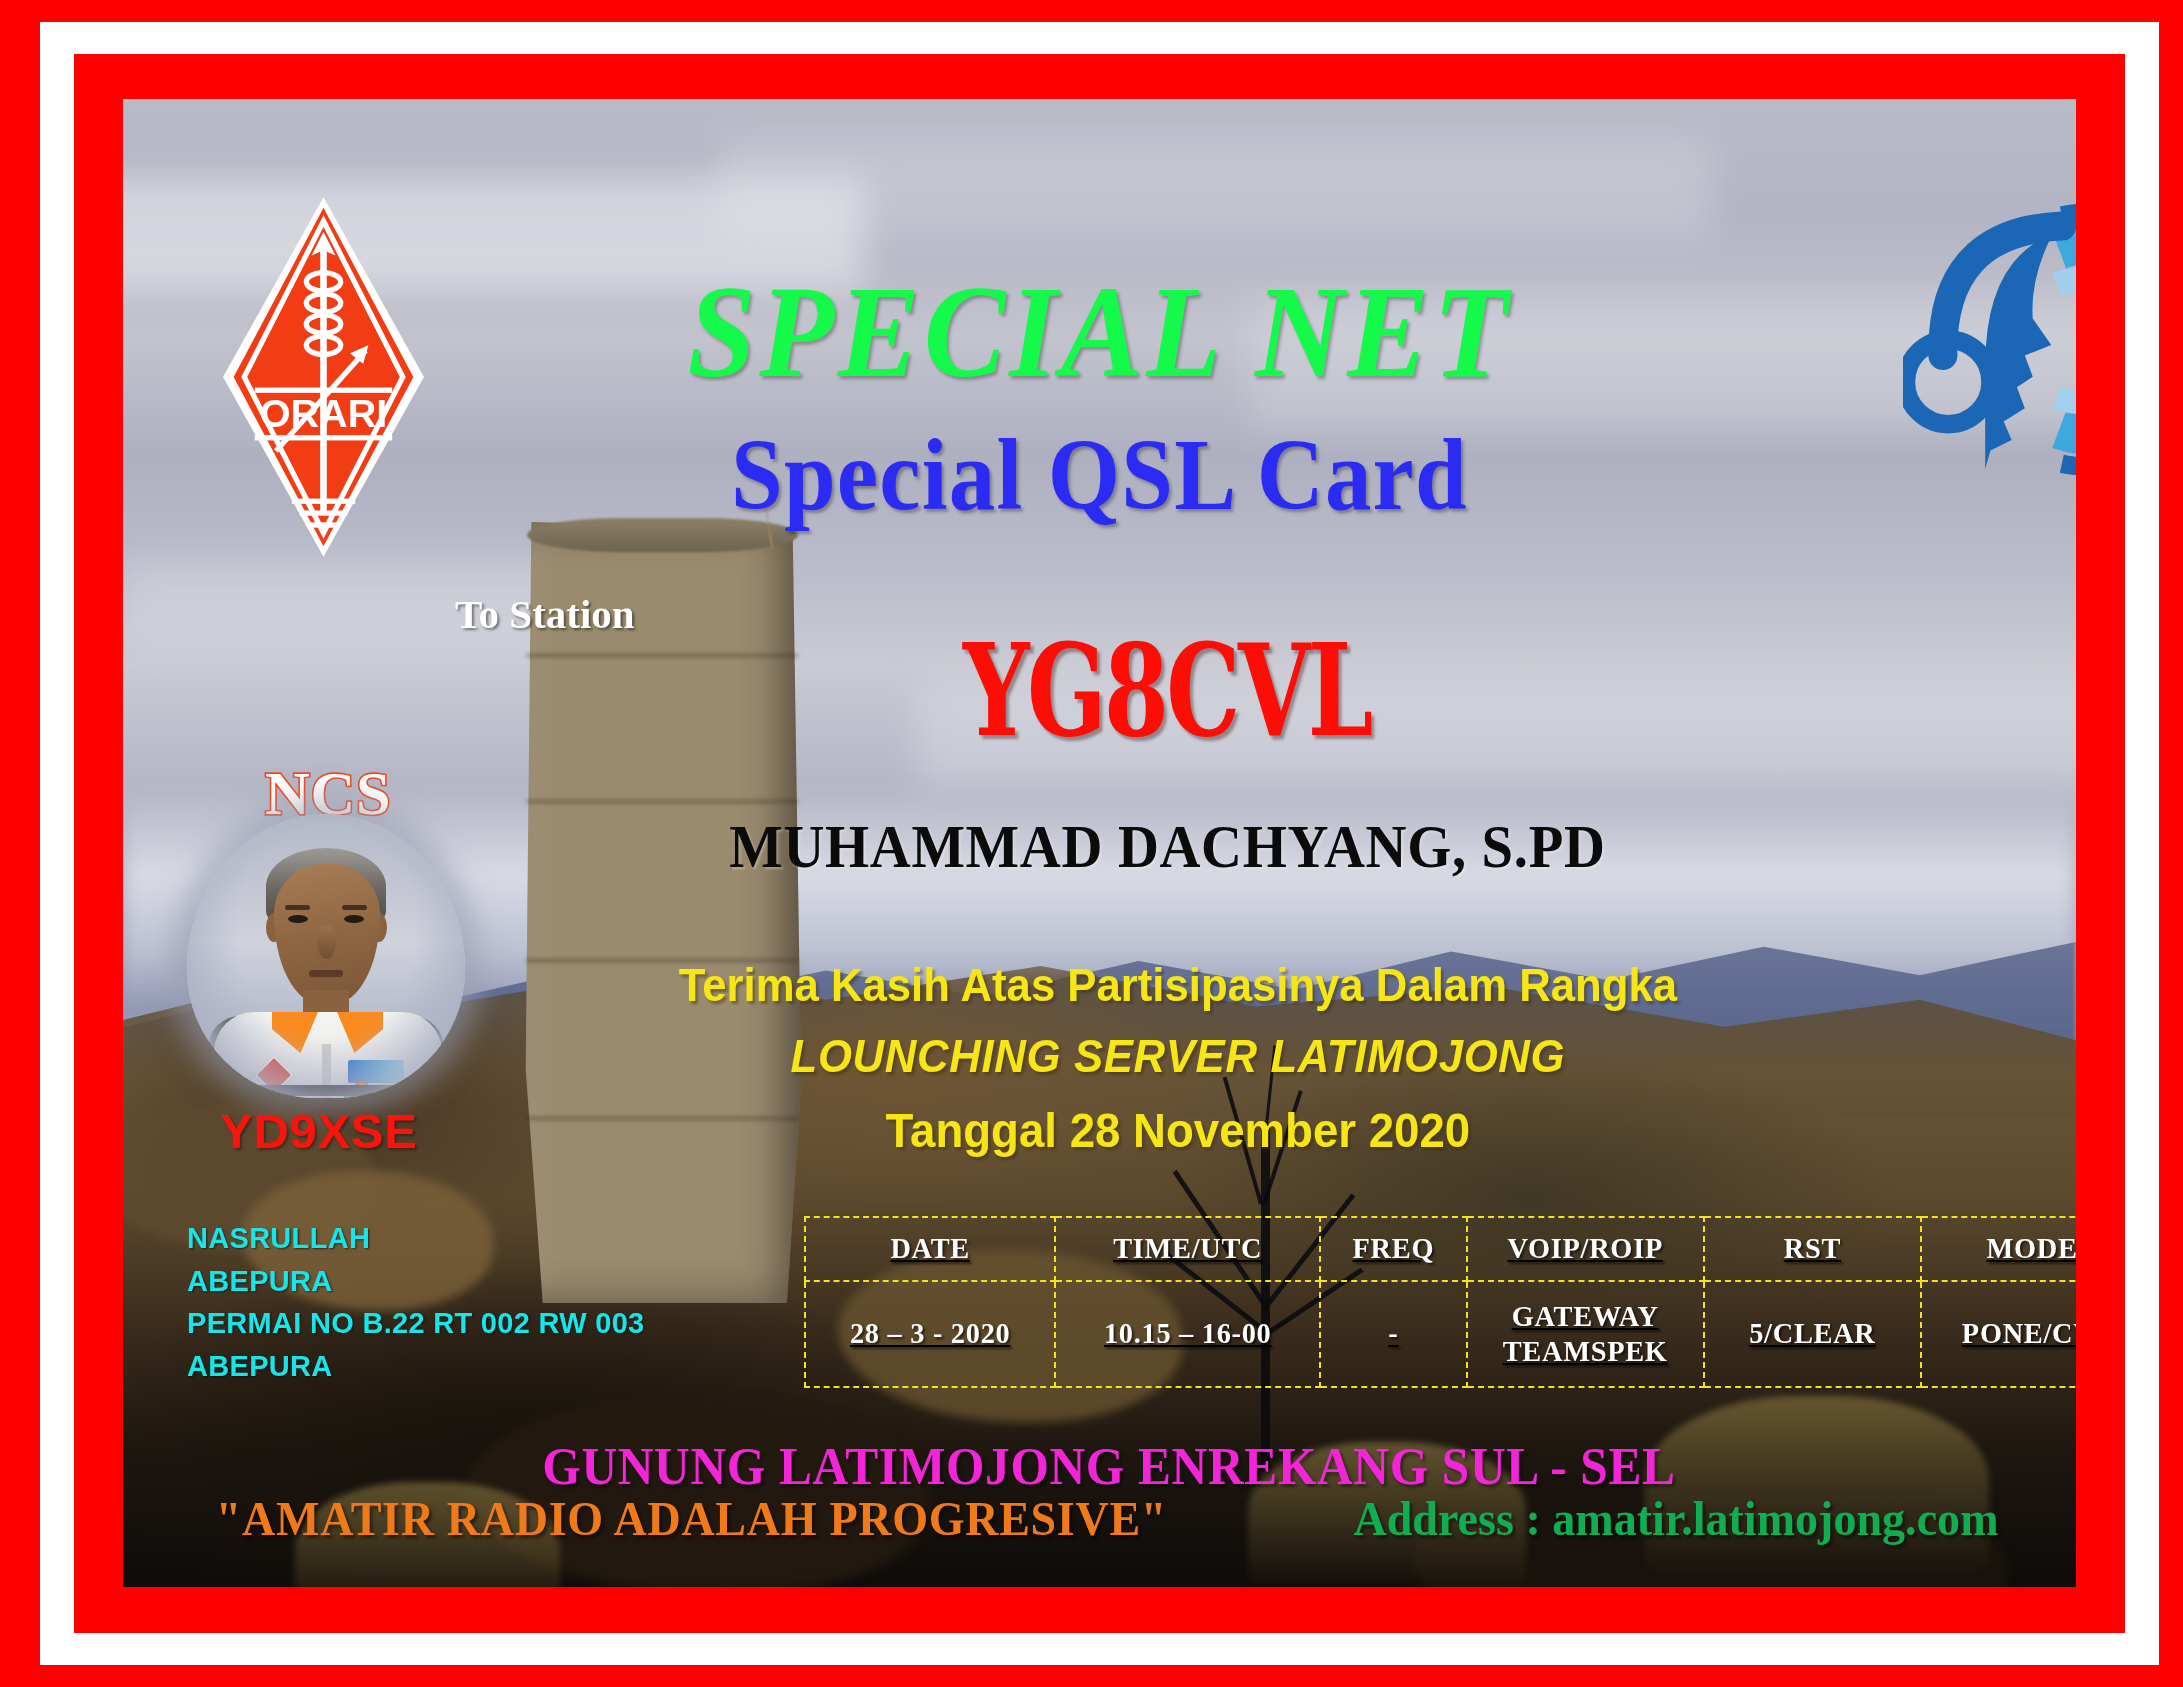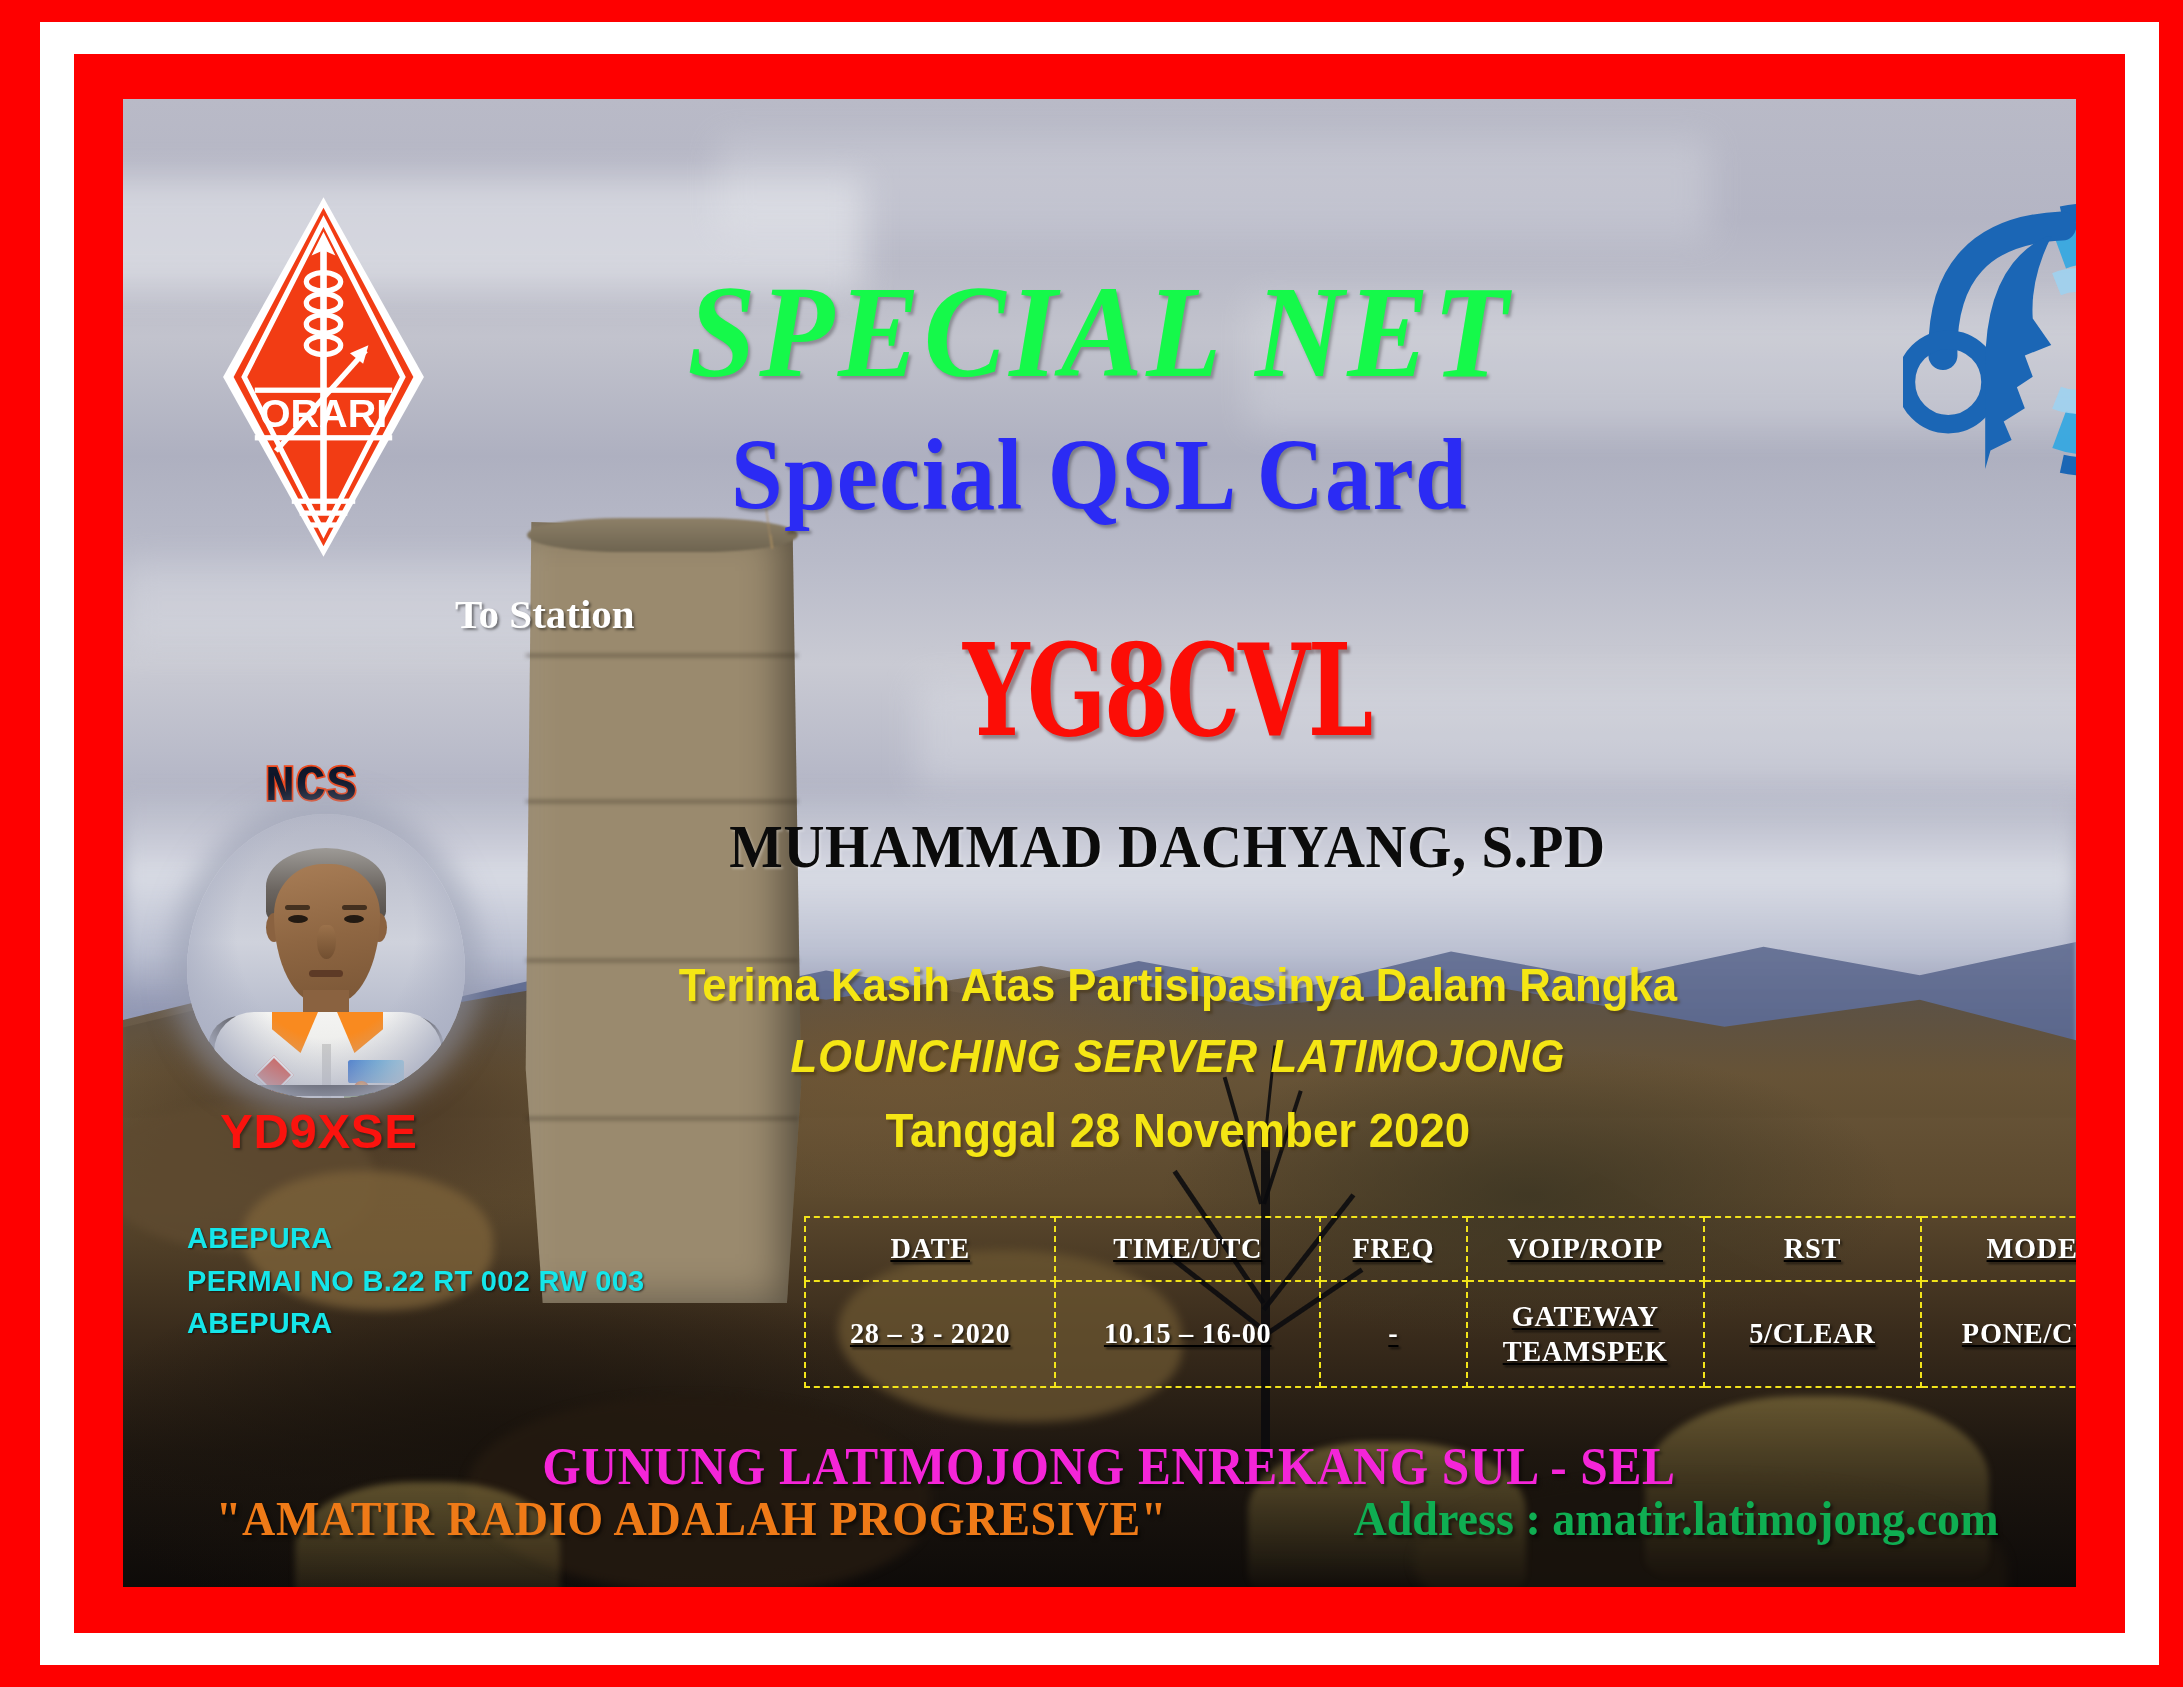--- a/index.html
+++ b/index.html
@@ -238,23 +238,23 @@
     font-weight: bold;
     text-shadow: 2.6px 2.6px 2.6px rgba(60,40,0,.42);
   }
   #thanks-line  { top: 859px; font-size: 46px; transform: scaleX(.95); }
   #event-line   { top: 930px; font-size: 46px; font-style: italic; letter-spacing: 0.7px; transform: scaleX(.95); }
   #date-line    { top: 1004px; font-size: 48px; transform: scaleX(.95); }
 
   
   #ncs-label {
     position: absolute; left: 142px; top: 659px;
-    font-family: Liberation Mono, monospace;
-    font-size: 50px; font-weight: bold;
-    color: #0f172a;
+    font-family: Liberation Serif, serif;
+    font-size: 62px; font-weight: bold;
+    color: #ffffff;
     -webkit-text-stroke: 3.3px #f04a1e;
     paint-order: stroke fill;
     letter-spacing: 0.7px;
   }
   #ncs-photo {
     position: absolute; left: 64px; top: 715px;
     width: 278px; height: 284px;
     border-radius: 50% 50% 46% 46% / 55% 55% 45% 45%;
     overflow: hidden;
     box-shadow: 0 0 26.5px 17px rgba(150,155,175,.55);
@@ -584,20 +584,21 @@
           <div class="id-clip"></div>
           <div class="id-card"></div>
           <div class="sash-l"></div>
           <div class="sash-r"></div>
           <div class="belt"></div>
           <div class="halo"></div>
         </div>
         <div id="yd9xse-label">YD9XSE</div>
 
         <div id="address-block">
+          <div>NASRULLAH</div>
           <div>ABEPURA</div>
           <div>PERMAI NO B.22 RT 002 RW 003</div>
           <div>ABEPURA</div>
         </div>
 
         <table id="qso-table">
           <thead>
             <tr>
               <th class="col-date">DATE</th>
               <th class="col-time">TIME/UTC</th>

